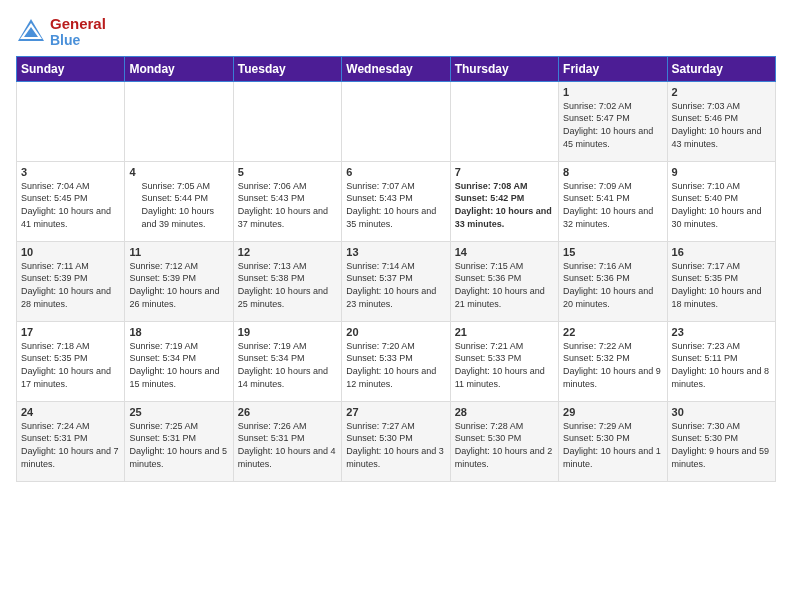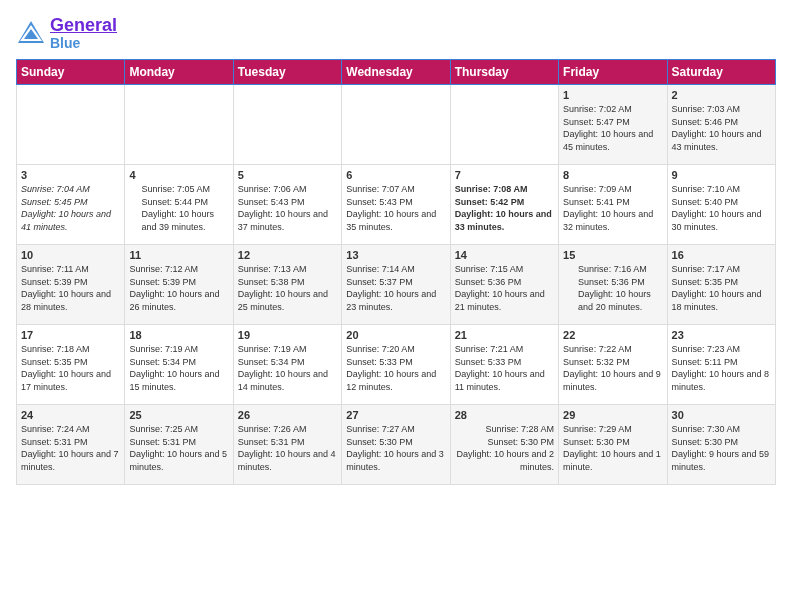--- a/index.html
+++ b/index.html
@@ -20,24 +20,23 @@
       display: flex;
       align-items: center;
       gap: 4px;
     }
     .logo-text {
       display: flex;
       flex-direction: column;
       line-height: 1.1;
     }
     .logo-text .general {
-      font-size: 18px;
-      font-weight: bold;
-      color: #6d28d9;
-      text-decoration: underline;
+      font-size: 15px;
+      font-weight: bold;
+      color: #b91c1c;
     }
     .logo-text .blue {
       font-size: 14px;
       font-weight: bold;
       color: #4a90d9;
     }
     .logo-icon {
       width: 30px;
       height: 30px;
     }
@@ -52,21 +51,21 @@
     .location {
       font-size: 16px;
       color: #333;
       font-weight: 500;
     }
     table {
       width: 100%;
       border-collapse: collapse;
     }
     thead th {
-      background-color: #be185d;
+      background-color: #4c1d95;
       color: #fff;
       font-size: 12px;
       font-weight: bold;
       padding: 5px 4px;
       text-align: left;
       border: 1px solid #3a7fd5;
     }
     tbody td {
       width: calc(100% / 7);
       vertical-align: top;
@@ -143,21 +142,21 @@
         <td>
           <span class="day-num">2</span>
           <div class="day-info" style="white-space: pre-line;">Sunrise: 7:03 AM
 Sunset: 5:46 PM
 Daylight: 10 hours and 43 minutes.</div>
         </td>
       </tr>
       <tr>
         <td>
           <span class="day-num">3</span>
-          <div class="day-info" style="white-space: pre-line; font-style: italic;">Sunrise: 7:04 AM
+          <div class="day-info" style="white-space: pre-line;">Sunrise: 7:04 AM
 Sunset: 5:45 PM
 Daylight: 10 hours and 41 minutes.</div>
         </td>
         <td>
           <span class="day-num">4</span>
           <div class="day-info" style="white-space: pre-line; margin-left: 12px;">Sunrise: 7:05 AM
 Sunset: 5:44 PM
 Daylight: 10 hours and 39 minutes.</div>
         </td>
         <td>
@@ -217,21 +216,21 @@
 Daylight: 10 hours and 23 minutes.</div>
         </td>
         <td>
           <span class="day-num">14</span>
           <div class="day-info" style="white-space: pre-line;">Sunrise: 7:15 AM
 Sunset: 5:36 PM
 Daylight: 10 hours and 21 minutes.</div>
         </td>
         <td>
           <span class="day-num">15</span>
-          <div class="day-info" style="white-space: pre-line; margin-left: 15px;">Sunrise: 7:16 AM
+          <div class="day-info" style="white-space: pre-line;">Sunrise: 7:16 AM
 Sunset: 5:36 PM
 Daylight: 10 hours and 20 minutes.</div>
         </td>
         <td>
           <span class="day-num">16</span>
           <div class="day-info" style="white-space: pre-line;">Sunrise: 7:17 AM
 Sunset: 5:35 PM
 Daylight: 10 hours and 18 minutes.</div>
         </td>
       </tr>
@@ -299,21 +298,21 @@
 Daylight: 10 hours and 4 minutes.</div>
         </td>
         <td>
           <span class="day-num">27</span>
           <div class="day-info" style="white-space: pre-line;">Sunrise: 7:27 AM
 Sunset: 5:30 PM
 Daylight: 10 hours and 3 minutes.</div>
         </td>
         <td>
           <span class="day-num">28</span>
-          <div class="day-info" style="white-space: pre-line; text-align: right;">Sunrise: 7:28 AM
+          <div class="day-info" style="white-space: pre-line;">Sunrise: 7:28 AM
 Sunset: 5:30 PM
 Daylight: 10 hours and 2 minutes.</div>
         </td>
         <td>
           <span class="day-num">29</span>
           <div class="day-info" style="white-space: pre-line;">Sunrise: 7:29 AM
 Sunset: 5:30 PM
 Daylight: 10 hours and 1 minute.</div>
         </td>
         <td>

